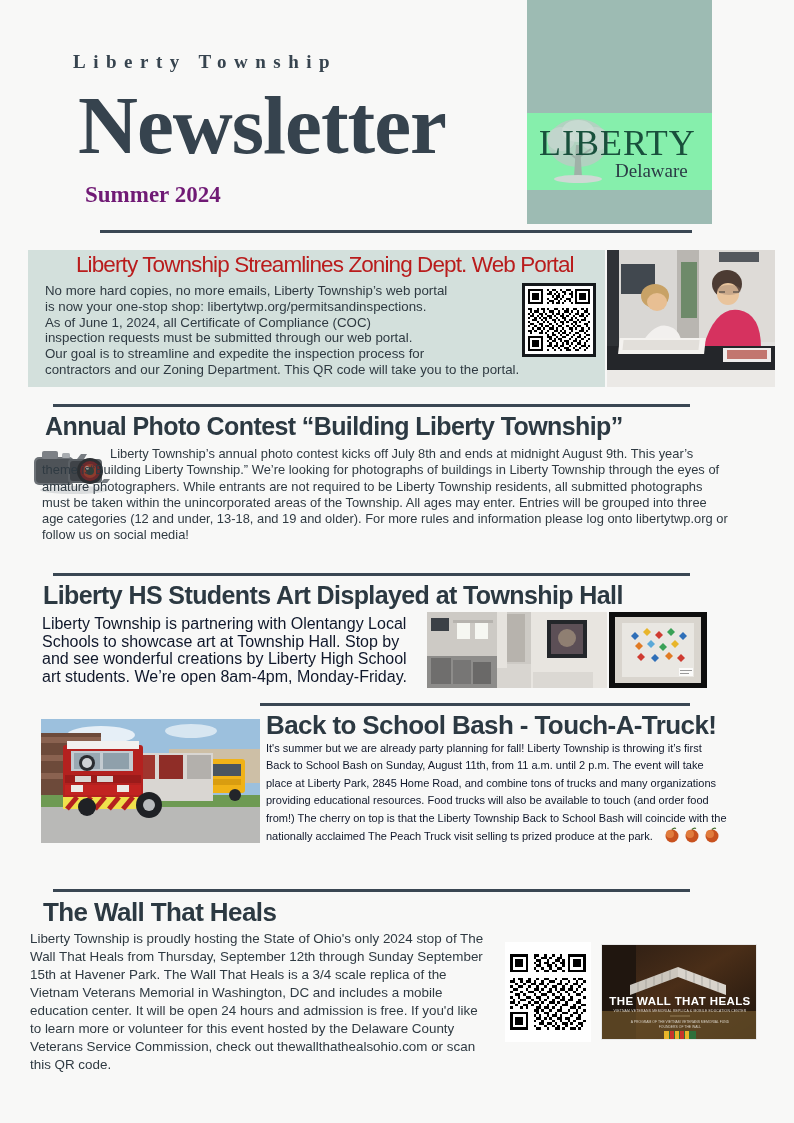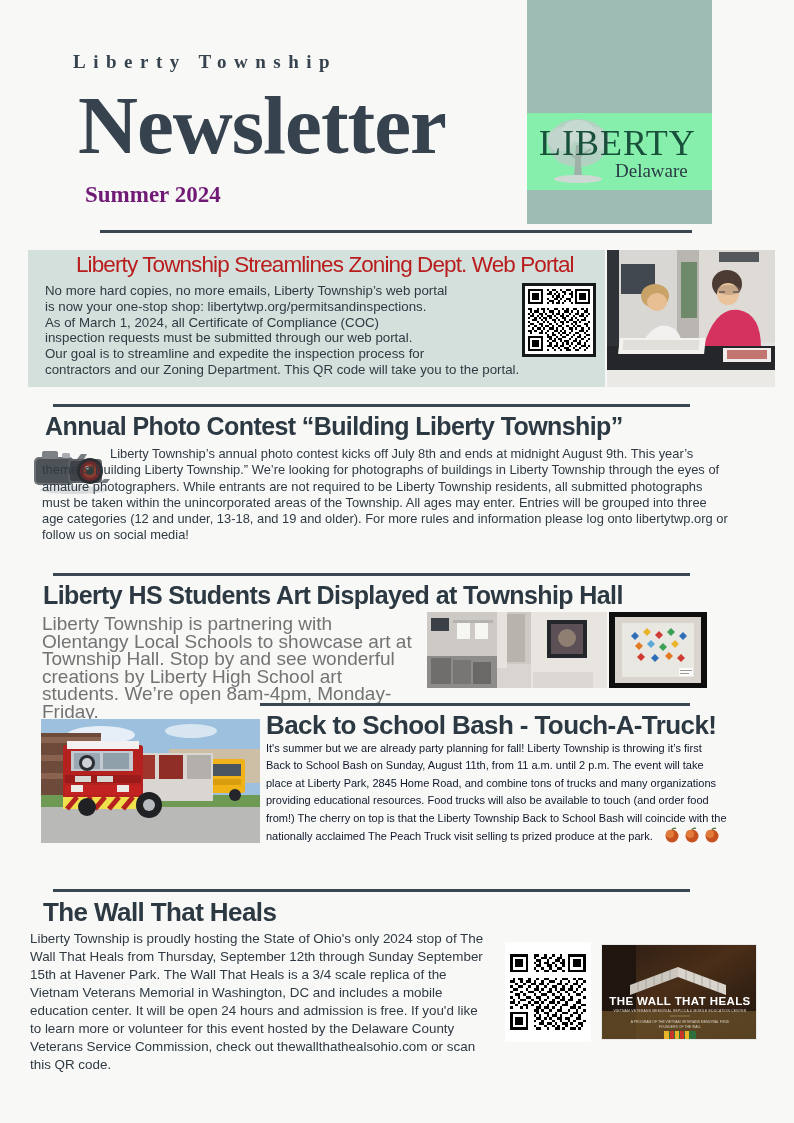--- a/index.html
+++ b/index.html
@@ -186,23 +186,23 @@
   .contest-body .indent {
     display: block;
     text-indent: 68px;
   }
 
   
   .art-body {
     position: absolute;
     left: 42px; top: 615px;
     width: 375px;
-    font-size: 19px;
+    font-size: 16px;
     line-height: 17.5px;
-    color: #737373;
+    color: #0f172a;
   }
   .art-photos {
     position: absolute;
     left: 427px; top: 612px;
     width: 280px;
     height: 76px;
     display: flex;
     gap: 2px;
   }
 
@@ -285,21 +285,21 @@
     <div class="bigtitle">Newsletter</div>
     <div class="issue">Summer 2024</div>
     <div class="masthead-rule"></div>
   </div>
 
   <div class="zoning-box">
     <div class="zoning-head">Liberty Township Streamlines Zoning Dept. Web Portal</div>
     <div class="zoning-body">
       <div>No more hard copies, no more emails, Liberty Township’s web portal</div>
       <div>is now your one-stop shop: libertytwp.org/permitsandinspections.</div>
-      <div>As of March 1, 2024, all Certificate of Compliance (COC)</div>
+      <div>As of June 1, 2024, all Certificate of Compliance (COC)</div>
       <div>inspection requests must be submitted through our web portal.</div>
       <div>Our goal is to streamline and expedite the inspection process for</div>
       <div style="width:575px">contractors and our Zoning Department. This QR code will take you to the portal.</div>
     </div>
   </div>
 
   <div class="qr-zoning">
     <svg viewBox="0 0 29 29" width="100%" height="100%" shape-rendering="crispEdges">
       <rect width="29" height="29" fill="#fff"></rect>
       <g fill="#000">

